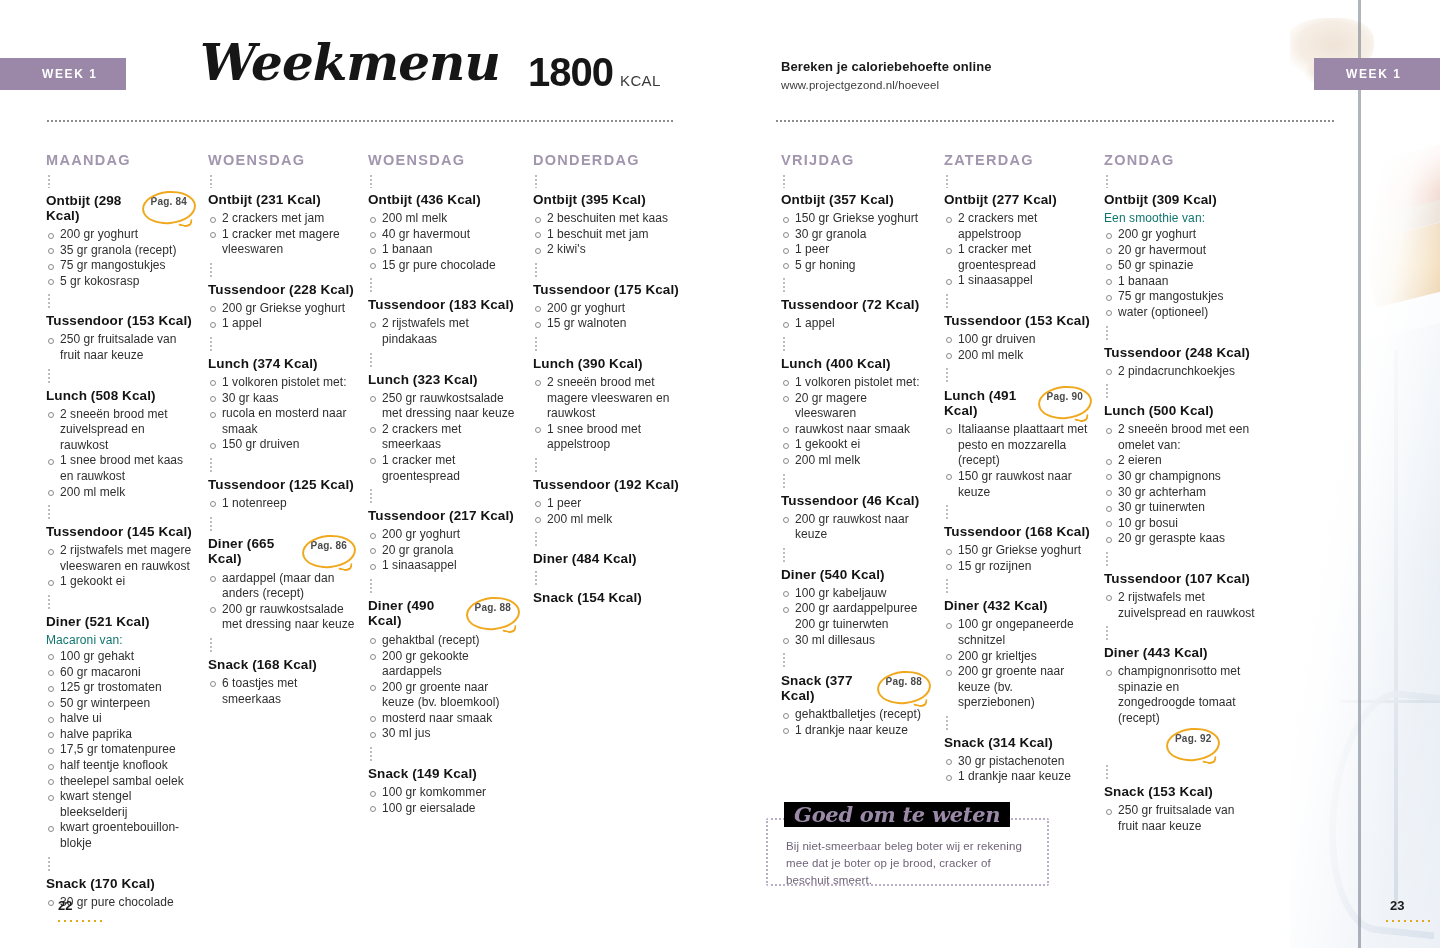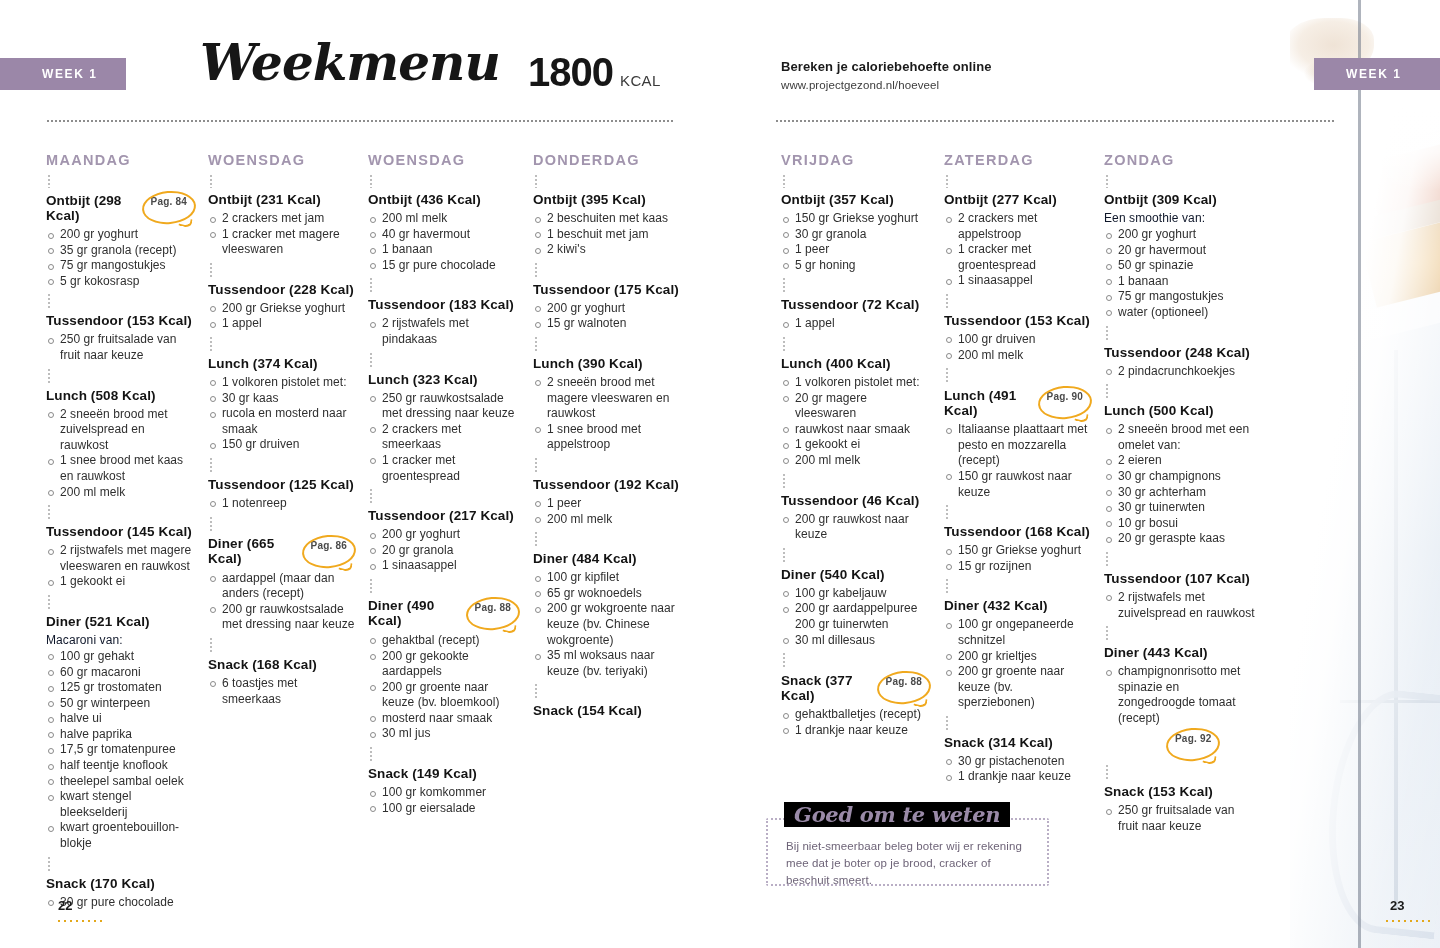--- a/index.html
+++ b/index.html
@@ -126,21 +126,21 @@
     background-image:radial-gradient(circle,#bdbdbd 0.8px,rgba(0,0,0,0) 0.9px);
     background-size:2px 4px;background-repeat:repeat-y;
     margin:4px 0 4px 2px;
   }
   .meal{margin:0;}
   .meal-head{
     display:flex;align-items:center;gap:6px;
     font-size:13.5px;font-weight:bold;color:#141414;
     letter-spacing:.1px;margin-bottom:4px;
   }
-  .sub{font-size:12px;color:#0f172a;margin:0 0 2px 0;letter-spacing:.1px;}
+  .sub{font-size:12px;color:#0f766e;margin:0 0 2px 0;letter-spacing:.1px;}
   ul.items{list-style:none;margin:0;padding:0;}
   ul.items li{
     position:relative;font-size:12px;line-height:15.6px;color:#2f2f2f;
     padding-left:14px;margin-bottom:0px;letter-spacing:.05px;
   }
   ul.items li.bullet::before{
     content:"";position:absolute;left:2px;top:5.5px;
     width:4px;height:4px;border:1px solid #8a8a8a;border-radius:50%;
   }
   ul.items li.cont{padding-left:14px;}
@@ -483,26 +483,20 @@
           <ul class="items">
             <li class="bullet">1 peer</li>
             <li class="bullet">200 ml melk</li>
           </ul>
         </div>
         <div class="vdots" style="height: 16px;"></div>
         <div class="meal">
           <div class="meal-head">
             <span>Diner (484 Kcal)</span>
           </div>
-          <ul class="items">
-            <li class="bullet">100 gr kipfilet</li>
-            <li class="bullet">65 gr woknoedels</li>
-            <li class="bullet">200 gr wokgroente naar keuze (bv. Chinese wokgroente)</li>
-            <li class="bullet">35 ml woksaus naar keuze (bv. teriyaki)</li>
-          </ul>
         </div>
         <div class="vdots" style="height: 16px;"></div>
         <div class="meal">
           <div class="meal-head">
             <span>Snack (154 Kcal)</span>
           </div>
         </div>
       </div>
       <div class="col" style="left: 781px; width: 150px;">
         <div class="dayname">VRIJDAG</div>

